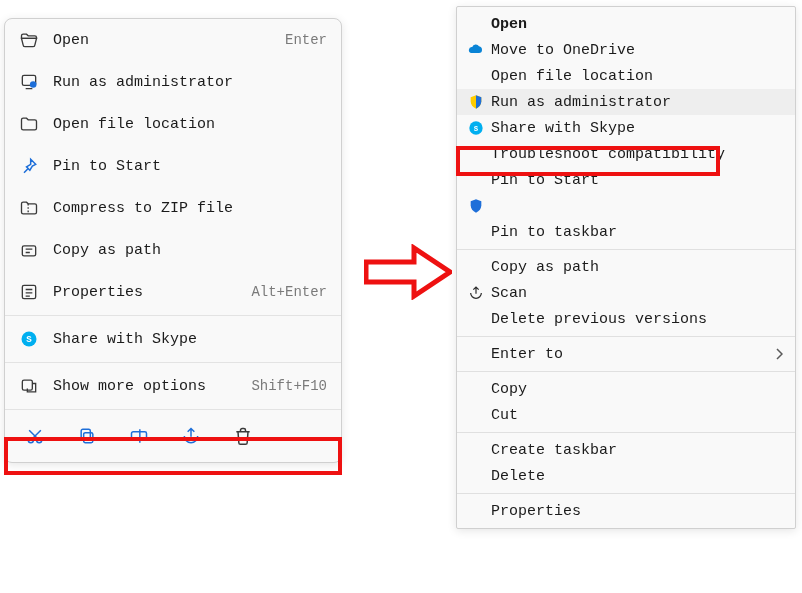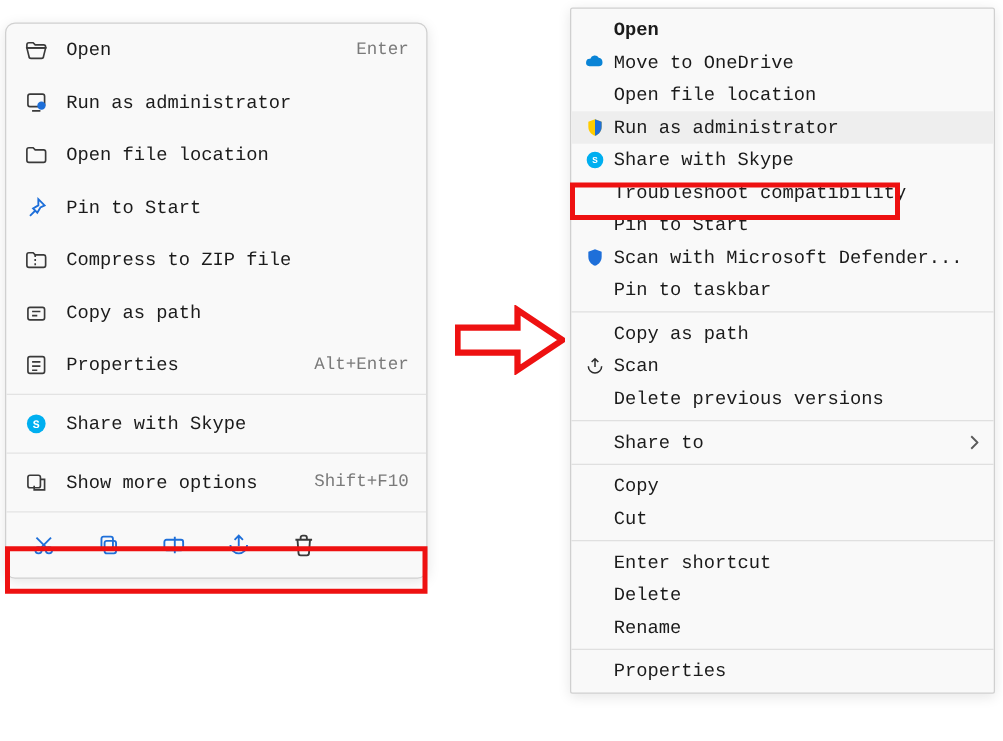--- a/index.html
+++ b/index.html
@@ -337,21 +337,20 @@
   <div class="item2">
     <span class="ico2"></span>
     <span class="lbl2">Pin to Start</span>
   </div>
   <div class="item2">
     <span class="ico2">
       <svg width="16" height="16" viewBox="0 0 24 24">
           <path d="M12 2l8 3v6c0 5-3 9-8 11-5-2-8-6-8-11V5z" fill="#1e6fd9"></path>
         </svg>
     </span>
-    <span class="lbl2">Scan with Microsoft Defender...</span>
   </div>
   <div class="item2">
     <span class="ico2"></span>
     <span class="lbl2">Pin to taskbar</span>
   </div>
 
   <div class="sep2"></div>
 
   <div class="item2">
     <span class="ico2"></span>
@@ -368,21 +367,21 @@
   </div>
   <div class="item2">
     <span class="ico2"></span>
     <span class="lbl2">Delete previous versions</span>
   </div>
 
   <div class="sep2"></div>
 
   <div class="item2">
     <span class="ico2"></span>
-    <span class="lbl2">Share to</span>
+    <span class="lbl2">Enter to</span>
     <span class="arrow2">
       <svg width="8" height="12" viewBox="0 0 8 12">
           <path d="M2 1l5 5-5 5" fill="none" stroke="#5a5a5a" stroke-width="1.5"></path>
         </svg>
     </span>
   </div>
 
   <div class="sep2"></div>
 
   <div class="item2">
@@ -391,30 +390,26 @@
   </div>
   <div class="item2">
     <span class="ico2"></span>
     <span class="lbl2">Cut</span>
   </div>
 
   <div class="sep2"></div>
 
   <div class="item2">
     <span class="ico2"></span>
-    <span class="lbl2">Enter shortcut</span>
+    <span class="lbl2">Create taskbar</span>
   </div>
   <div class="item2">
     <span class="ico2"></span>
     <span class="lbl2">Delete</span>
   </div>
-  <div class="item2">
-    <span class="ico2"></span>
-    <span class="lbl2">Rename</span>
-  </div>
 
   <div class="sep2"></div>
 
   <div class="item2">
     <span class="ico2"></span>
     <span class="lbl2">Properties</span>
   </div>
 </div>
 
 <div id="hl-troubleshoot" class="highlight-red"></div>

